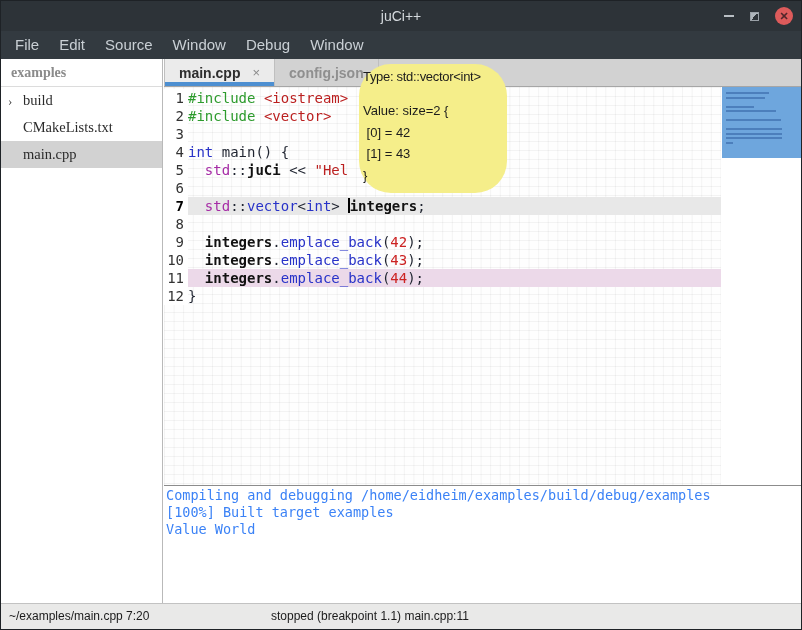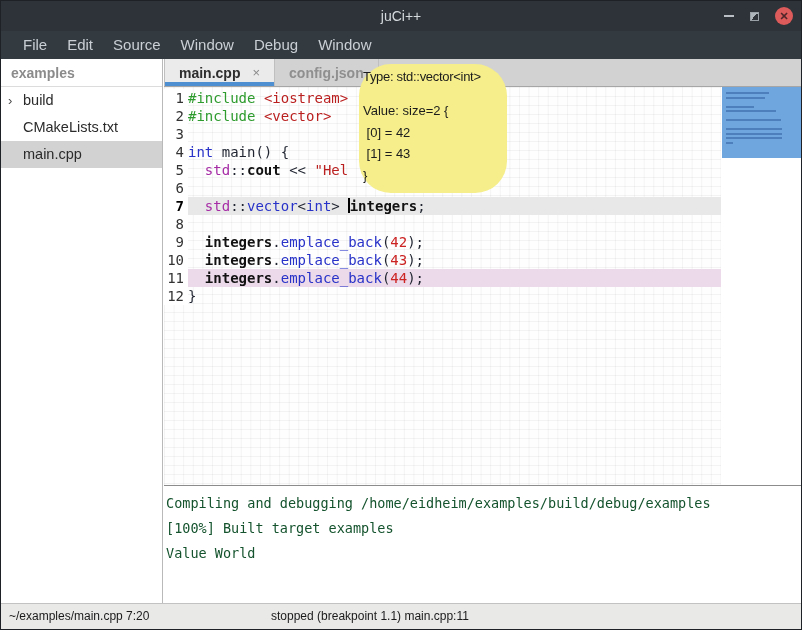--- a/index.html
+++ b/index.html
@@ -19,25 +19,25 @@
   .win-controls { position:absolute; right:8px; top:0; height:30px; display:flex; align-items:center; gap:16px; }
   .btn-min { width:10px; height:2px; background:#b9bfc4; }
   .btn-restore { width:9px; height:9px; border:1.5px solid #9aa1a7; background:linear-gradient(135deg,#aeb5bb 50%, transparent 50%); }
   .btn-close {
     width:18px; height:18px; border-radius:50%; background:#dd5b5b;
     color:#51262a; font-size:11px; font-weight:bold; line-height:18px; text-align:center;
   }
   
   .menubar {
     position:absolute; left:0; top:30px; width:100%; height:28px;
-    background:#333a40; display:flex; padding-left:12px;
+    background:#333a40; display:flex; padding-left:4px;
   }
   .menu-item { color:#c9cfd4; font-size:15px; padding:0 10px; line-height:28px; }
   
-  .sidebar { position:absolute; left:0; top:58px; width:161px; height:544px; background:#fff; }
+  .sidebar { position:absolute; left:0; top:58px; width:161px; height:544px; background:#fff;font-family:Liberation Serif, serif; }
   .sidebar-header { color:#8b8b8b; font-weight:bold; font-size:14px; padding:6px 10px 5px 10px; }
   .sidebar-sep { height:1px; background:#dcdcdc; }
   .tree-item { position:relative; height:27px; line-height:27px; font-size:14.5px; color:#2b2b2b; padding-left:22px; }
   .tree-item.selected { background:#d2d2d2; }
   .tree-chevron { position:absolute; left:7px; top:0; color:#4a4a4a; font-size:13px; }
   .vsep { position:absolute; left:161px; top:58px; width:2px; height:544px; background:#b9b9b9; border-right:1px solid #fff; }
   
   .tabbar {
     position:absolute; left:163px; top:58px; width:639px; height:28px;
     background:#d2d2d2; border-bottom:1px solid #a6a6a6; display:flex;
@@ -83,21 +83,21 @@
     background:#f5ee8a; color:#1c1c1c; font-size:13px; padding:3px 4px; z-index:10;border-radius:32px;
   }
   .tooltip .tt-type { line-height:19px; letter-spacing:-0.3px; }
   .tooltip .tt-values { margin-top:14px; }
   .tooltip .tt-values div { line-height:21.5px; white-space:pre; }
   
   .output {
     position:absolute; left:163px; top:484px; width:639px; height:118px;
     background:#fff; border-top:1px solid #8c8c8c; padding:1px 0 0 2px;
   }
-  .output-line { font-family:"DejaVu Sans Mono", monospace; font-size:13.5px; line-height:17px; color:#14532d; white-space:pre;margin-top:8px; }
+  .output-line { font-family:"DejaVu Sans Mono", monospace; font-size:13.5px; line-height:17px; color:#3b82f6; white-space:pre; }
   
   .statusbar {
     position:absolute; left:0; top:602px; width:100%; height:44px;
     background:#e9e9e8; border-top:1px solid #c2c2c2; font-size:12px; color:#1b1b1b;
   }
   .status-left { position:absolute; left:8px; top:5px; }
   .status-mid { position:absolute; left:270px; top:5px; }
 </style>
 </head>
 <body>
@@ -155,21 +155,21 @@
       <div class="code-line">
         <span class="gutter-cell">3</span>
         <span class="text-cell"></span>
       </div>
       <div class="code-line">
         <span class="gutter-cell">4</span>
         <span class="text-cell"><span class="tok-kw">int</span><span> main() {</span></span>
       </div>
       <div class="code-line">
         <span class="gutter-cell">5</span>
-        <span class="text-cell"><span>  </span><span class="tok-ns">std</span><span>::</span><span class="tok-id">cout</span><span> &lt;&lt; </span><span class="tok-str">"Hel</span></span>
+        <span class="text-cell"><span>  </span><span class="tok-ns">std</span><span>::</span><span class="tok-id">juCi</span><span> &lt;&lt; </span><span class="tok-str">"Hel</span></span>
       </div>
       <div class="code-line">
         <span class="gutter-cell">6</span>
         <span class="text-cell"></span>
       </div>
       <div class="code-line hl-current">
         <span class="gutter-cell cur">7</span>
         <span class="text-cell"><span>  </span><span class="tok-ns">std</span><span>::</span><span class="tok-ty">vector</span><span>&lt;</span><span class="tok-ty">int</span><span>&gt; </span><span class="caret"></span><span class="tok-id">integers</span><span>;</span></span>
       </div>
       <div class="code-line">

